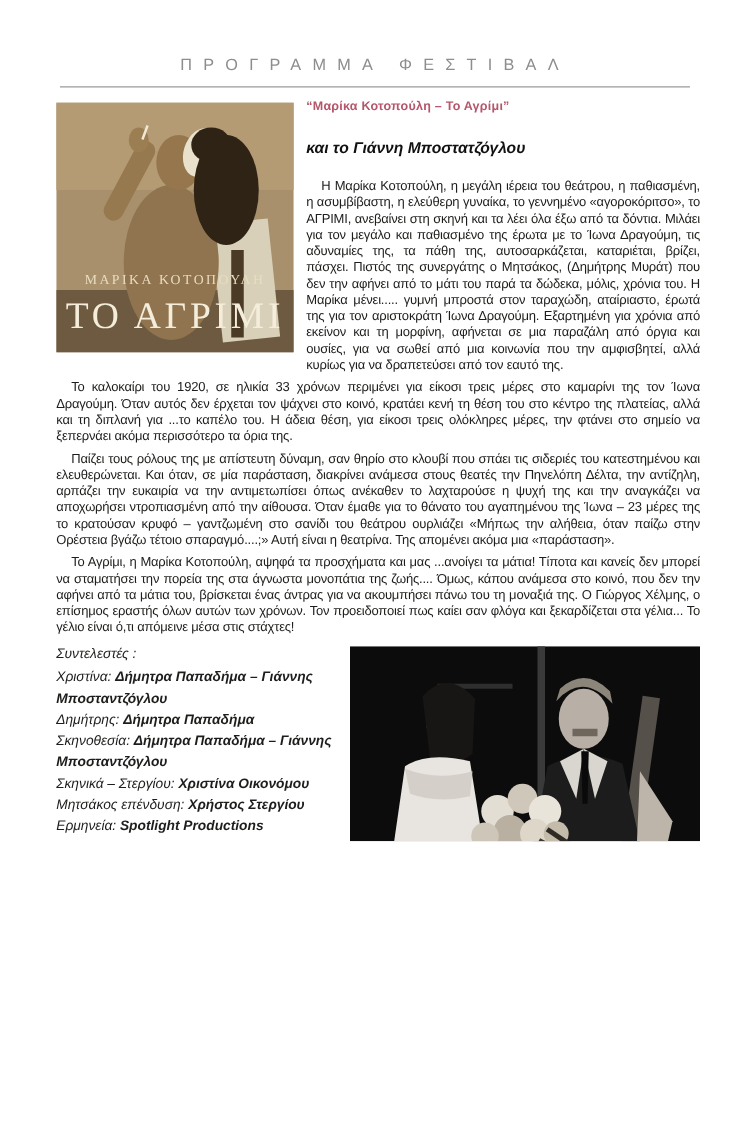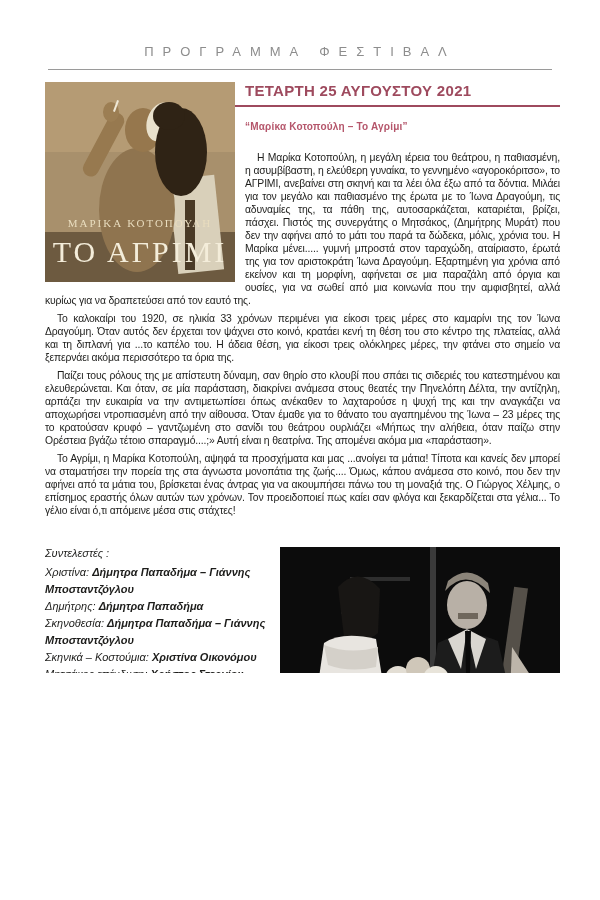--- a/index.html
+++ b/index.html
@@ -36,21 +36,21 @@
   }
   .subtitle {
     font-size:12.5px; font-weight:bold; font-style:italic;
     line-height:16px; margin-bottom:17px; color:#111;
   }
   .body-text p {
     font-size:10.4px; line-height:13px; text-align:justify;
     text-indent:12px; margin:0 0 5px 0; color:#1d1d1b; letter-spacing:-0.15px;
   }
   
-  .credits { margin-top:28px; font-size:11px; line-height:17px; }
+  .credits { margin-top:6px; font-size:11px; line-height:17px; }
   .credits-photo { float:right; width:280px; height:193px; margin:2px 0 6px 8px; display:block; }
   .credits-heading { font-style:italic; margin-bottom:2px; color:#1d1d1b; }
   .credit-item { font-style:italic; color:#1d1d1b; }
   .credit-item .credit-value { font-weight:bold; }
   
   .page-bar {
     position:absolute; left:56px; top:852px; width:2px; height:48px;
     background:#e6a06b;
   }
   .page-number {
@@ -87,25 +87,25 @@
       <ellipse cx="136" cy="70" rx="26" ry="44" fill="#2f2315"></ellipse>
       <ellipse cx="124" cy="34" rx="16" ry="14" fill="#2f2315"></ellipse>
 
       <ellipse cx="66" cy="30" rx="8" ry="10" fill="#9c7e53"></ellipse>
       <rect x="70" y="18" width="2" height="12" fill="#efe8d6" transform="rotate(20 71 24)"></rect>
 
       <text x="95" y="145" text-anchor="middle" font-family="Liberation Serif, serif" font-size="11" letter-spacing="2" fill="#e9ddbf">ΜΑΡΙΚΑ ΚΟΤΟΠΟΥΛΗ</text>
       <text x="95" y="180" text-anchor="middle" font-family="Liberation Serif, serif" font-size="30" letter-spacing="3" fill="#f4edda">ΤΟ ΑΓΡΙΜΙ</text>
     </svg>
 
-    <div class="date-heading">ΤΕΤΑΡΤΗ 25 ΑΥΓΟΥΣΤΟΥ 2021</div>
 
     <div class="show-title">“Μαρίκα Κοτοπούλη – Το Αγρίμι”</div>
 
     <div class="subtitle">
+      <div>και το Γιάννη Μποστατζόγλου</div>
     </div>
 
     <div class="body-text">
       <p>Η Μαρίκα Κοτοπούλη, η μεγάλη ιέρεια του θεάτρου, η παθιασμένη, η ασυμβίβαστη, η ελεύθερη γυναίκα, το γεννημένο «αγοροκόριτσο», το ΑΓΡΙΜΙ, ανεβαίνει στη σκηνή και τα λέει όλα έξω από τα δόντια. Μιλάει για τον μεγάλο και παθιασμένο της έρωτα με το Ίωνα Δραγούμη, τις αδυναμίες της, τα πάθη της, αυτοσαρκάζεται, καταριέται, βρίζει, πάσχει. Πιστός της συνεργάτης ο Μητσάκος, (Δημήτρης Μυράτ) που δεν την αφήνει από το μάτι του παρά τα δώδεκα, μόλις, χρόνια του. Η Μαρίκα μένει..... γυμνή μπροστά στον ταραχώδη, αταίριαστο, έρωτά της για τον αριστοκράτη Ίωνα Δραγούμη. Εξαρτημένη για χρόνια από εκείνον και τη μορφίνη, αφήνεται σε μια παραζάλη από όργια και ουσίες, για να σωθεί από μια κοινωνία που την αμφισβητεί, αλλά κυρίως για να δραπετεύσει από τον εαυτό της.</p>
       <p>Το καλοκαίρι του 1920, σε ηλικία 33 χρόνων περιμένει για είκοσι τρεις μέρες στο καμαρίνι της τον Ίωνα Δραγούμη. Όταν αυτός δεν έρχεται τον ψάχνει στο κοινό, κρατάει κενή τη θέση του στο κέντρο της πλατείας, αλλά και τη διπλανή για ...το καπέλο του. Η άδεια θέση, για είκοσι τρεις ολόκληρες μέρες, την φτάνει στο σημείο να ξεπερνάει ακόμα περισσότερο τα όρια της.</p>
       <p>Παίζει τους ρόλους της με απίστευτη δύναμη, σαν θηρίο στο κλουβί που σπάει τις σιδεριές του κατεστημένου και ελευθερώνεται. Και όταν, σε μία παράσταση, διακρίνει ανάμεσα στους θεατές την Πηνελόπη Δέλτα, την αντίζηλη, αρπάζει την ευκαιρία να την αντιμετωπίσει όπως ανέκαθεν το λαχταρούσε η ψυχή της και την αναγκάζει να αποχωρήσει ντροπιασμένη από την αίθουσα. Όταν έμαθε για το θάνατο του αγαπημένου της Ίωνα – 23 μέρες της το κρατούσαν κρυφό – γαντζωμένη στο σανίδι του θεάτρου ουρλιάζει «Μήπως την αλήθεια, όταν παίζω στην Ορέστεια βγάζω τέτοιο σπαραγμό....;» Αυτή είναι η θεατρίνα. Της απομένει ακόμα μια «παράσταση».</p>
       <p>Το Αγρίμι, η Μαρίκα Κοτοπούλη, αψηφά τα προσχήματα και μας ...ανοίγει τα μάτια! Τίποτα και κανείς δεν μπορεί να σταματήσει την πορεία της στα άγνωστα μονοπάτια της ζωής.... Όμως, κάπου ανάμεσα στο κοινό, που δεν την αφήνει από τα μάτια του, βρίσκεται ένας άντρας για να ακουμπήσει πάνω του τη μοναξιά της. Ο Γιώργος Χέλμης, ο επίσημος εραστής όλων αυτών των χρόνων. Τον προειδοποιεί πως καίει σαν φλόγα και ξεκαρδίζεται στα γέλια... Το γέλιο είναι ό,τι απόμεινε μέσα στις στάχτες!</p>
     </div>
 
     <div class="credits">
@@ -154,21 +154,21 @@
       </div>
       <div class="credit-item">
         <span class="credit-label">Δημήτρης:</span>
         <span class="credit-value">Δήμητρα Παπαδήμα</span>
       </div>
       <div class="credit-item">
         <span class="credit-label">Σκηνοθεσία:</span>
         <span class="credit-value">Δήμητρα Παπαδήμα – Γιάννης Μποσταντζόγλου</span>
       </div>
       <div class="credit-item">
-        <span class="credit-label">Σκηνικά – Κοστούμια:</span>
+        <span class="credit-label">Σκηνικά – Στεργίου:</span>
         <span class="credit-value">Χριστίνα Οικονόμου</span>
       </div>
       <div class="credit-item">
         <span class="credit-label">Μητσάκος επένδυση:</span>
         <span class="credit-value">Χρήστος Στεργίου</span>
       </div>
       <div class="credit-item">
         <span class="credit-label">Ερμηνεία:</span>
         <span class="credit-value">Spotlight Productions</span>
       </div>

